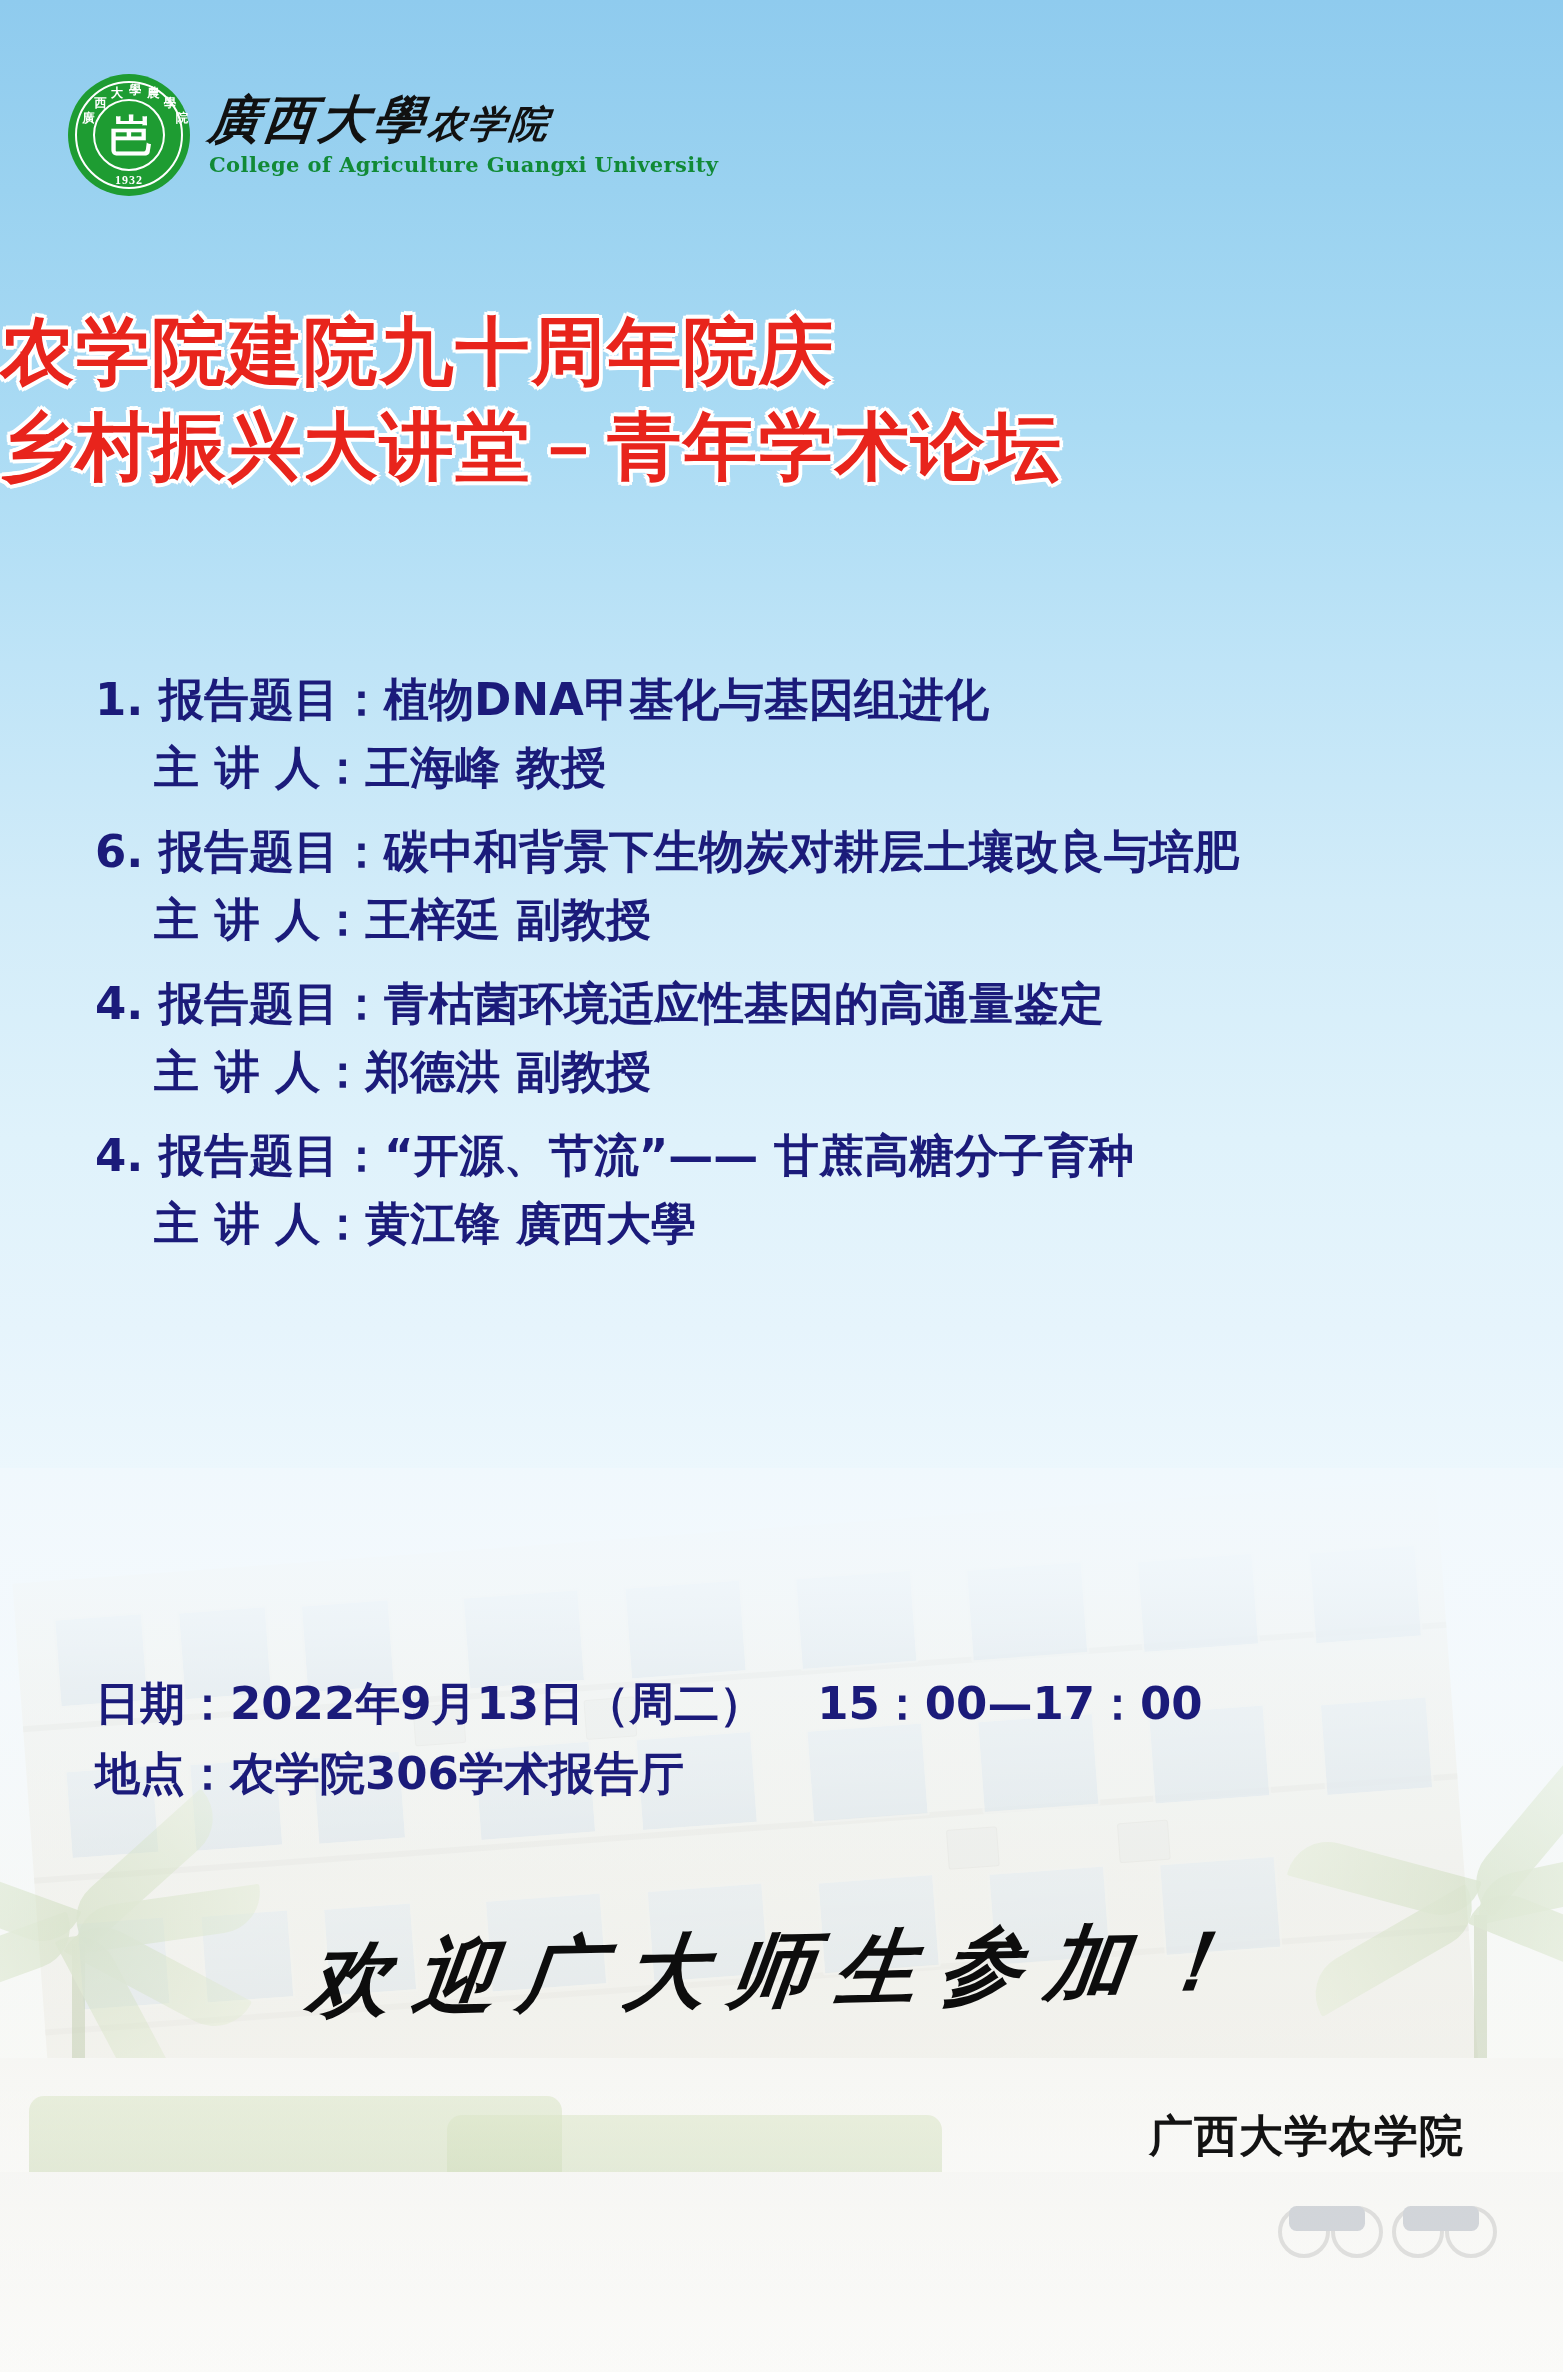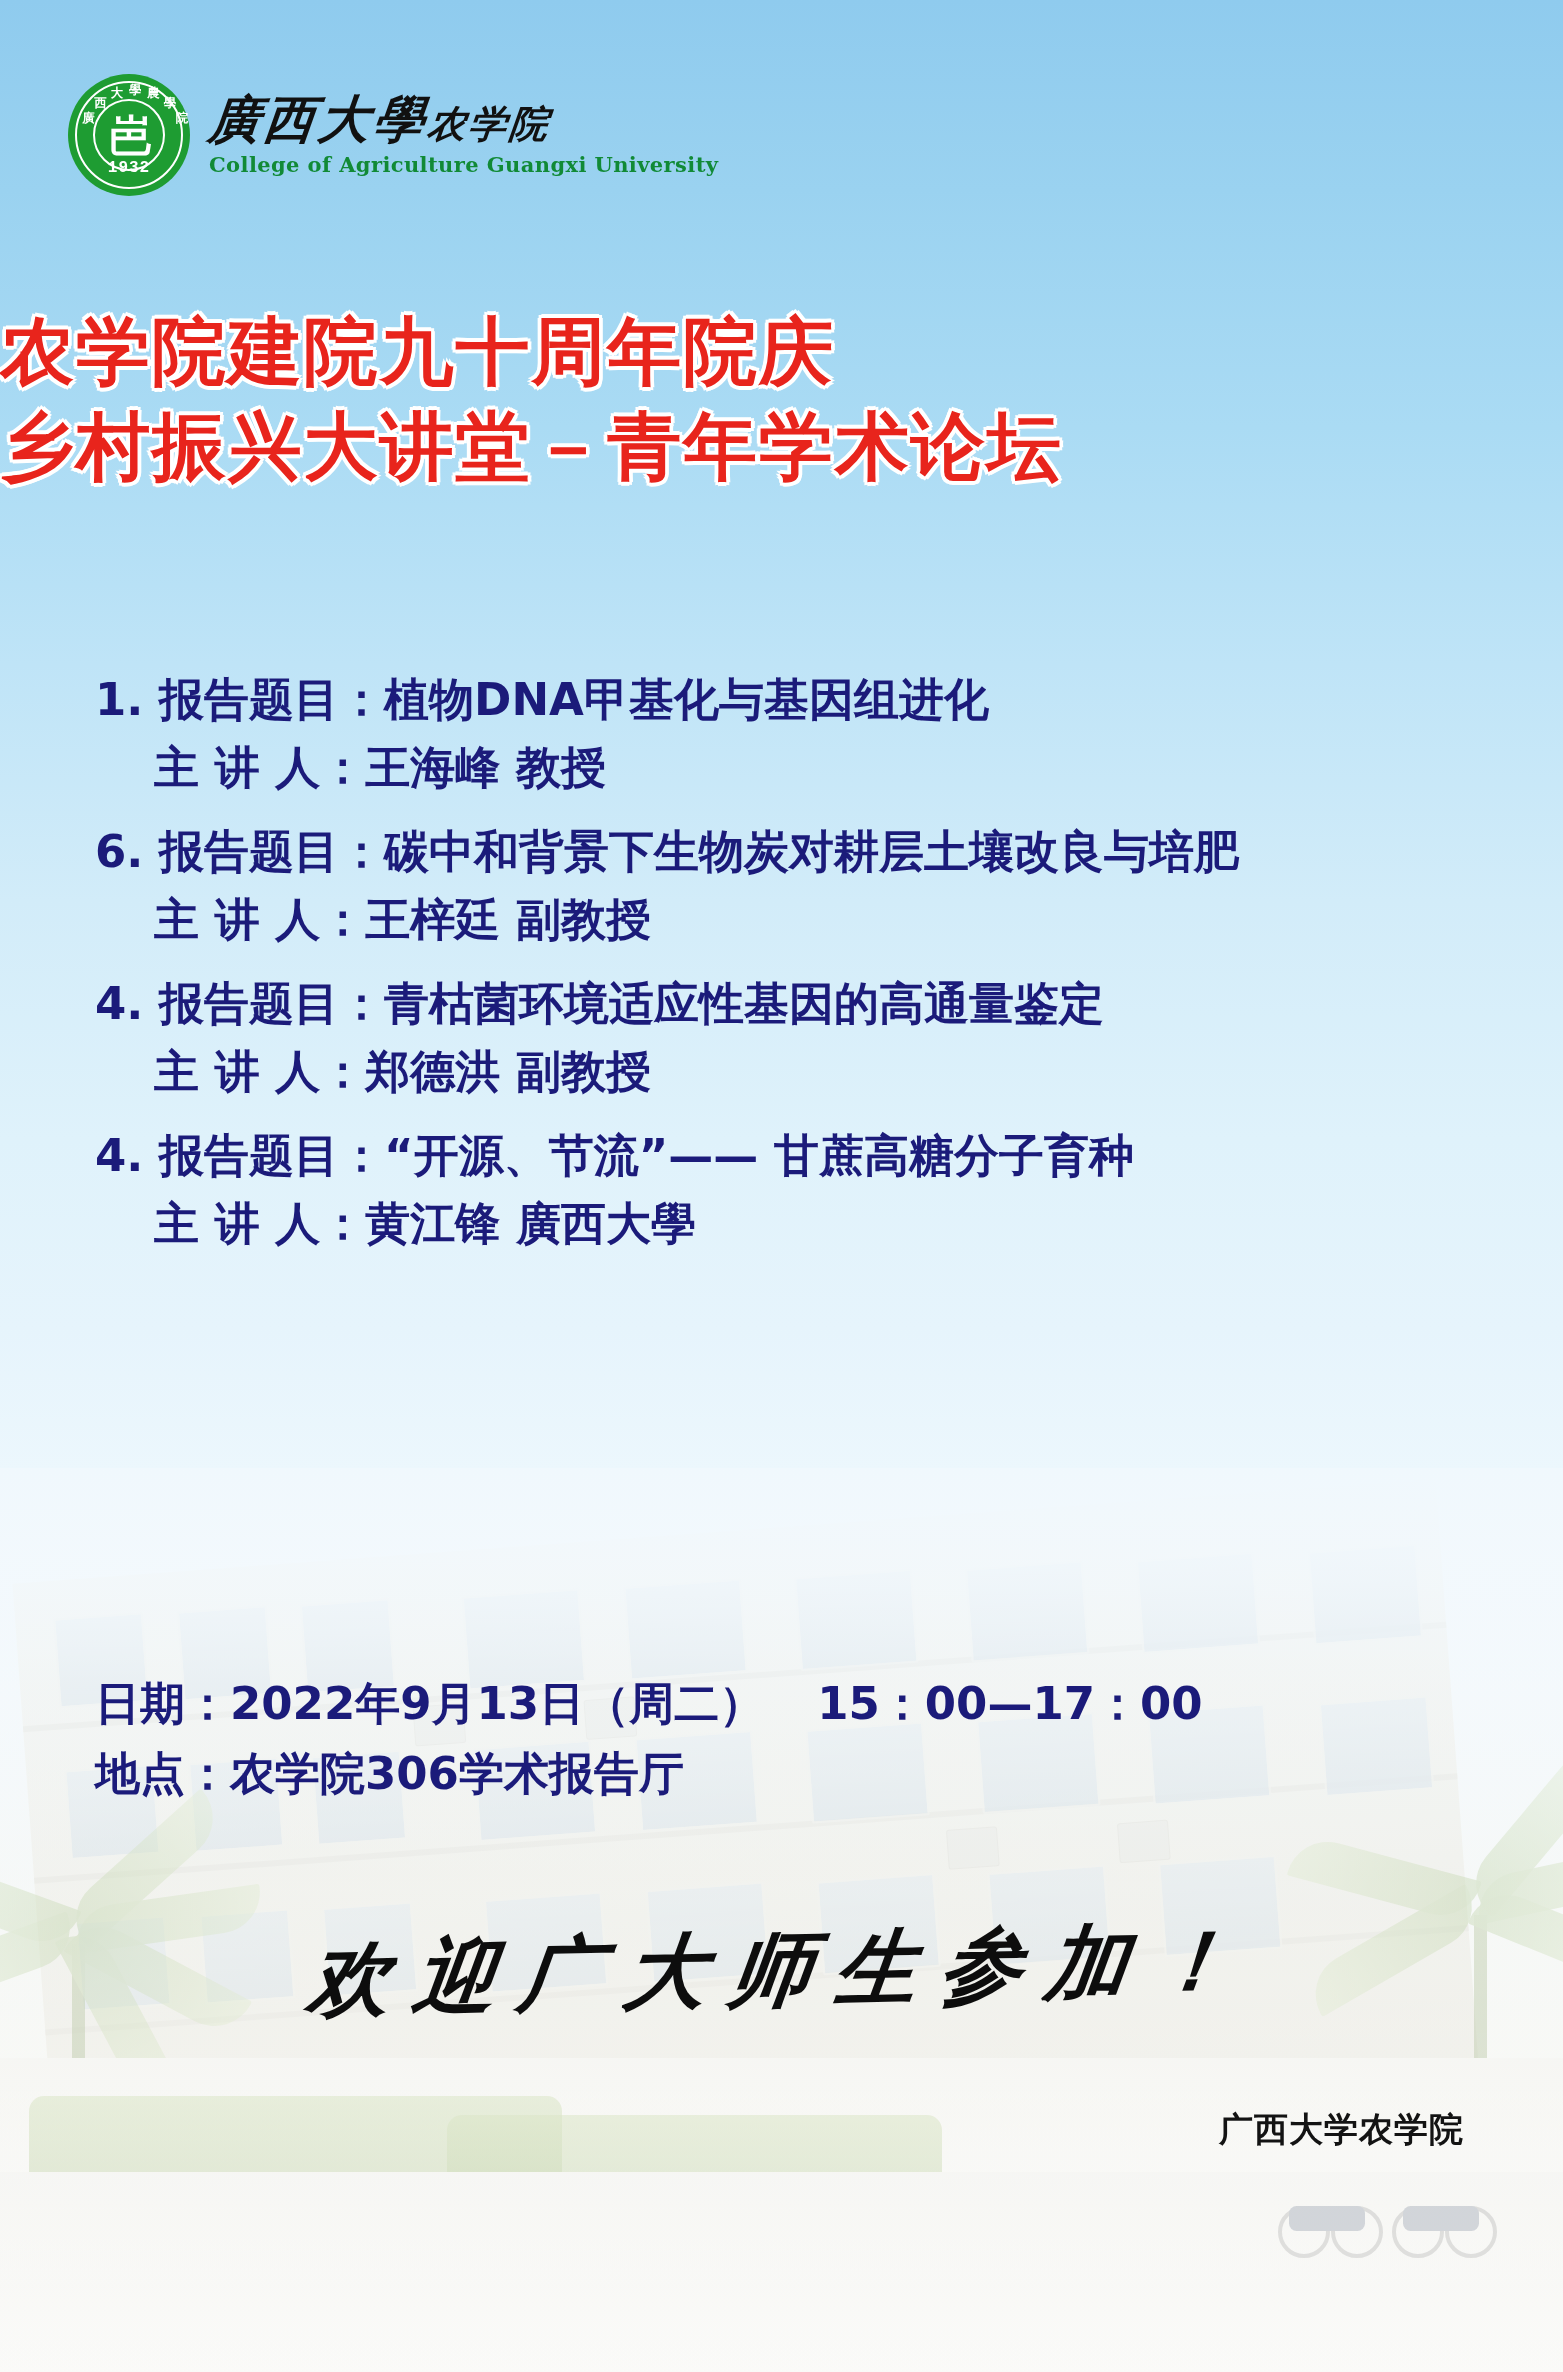--- a/index.html
+++ b/index.html
@@ -131,23 +131,23 @@
     font-size:12.4px;color:#ffffff;font-weight:700;
     transform-origin:0 0;white-space:nowrap;
   }
   .seal .glyph{
     position:absolute;left:0;right:0;top:50%;transform:translateY(-48%);
     text-align:center;color:#ffffff;font-size:42px;line-height:1;
     font-family:"DejaVu Serif","Liberation Serif",serif;font-weight:700;
     letter-spacing:-1.9px;
   }
   .seal .yr{
-    position:absolute;left:0;right:0;bottom:19px;text-align:center;
-    color:#ffffff;font-size:16px;font-weight:700;letter-spacing:1px;
-    font-family:Liberation Mono, monospace;
+    position:absolute;left:0;right:0;bottom:8px;text-align:center;
+    color:#ffffff;font-size:12px;font-weight:700;letter-spacing:1px;
+    font-family:Liberation Serif, serif;
   }
   .wordmark{display:flex;flex-direction:column;gap:1.9px;}
   .wm-cn{
     font-family:"DejaVu Serif","Liberation Serif",serif;
     font-size:51px;color:#111111;font-weight:700;
     letter-spacing:3.8px;line-height:1.05;
     font-style:italic;
     transform:skewX(-6deg);
   }
   .wm-cn .sm{font-size:38px;letter-spacing:2.9px;}
@@ -211,21 +211,21 @@
     font-style:italic;
     transform:skewX(-8deg) rotate(-1.2deg);
   }
 
   
   .sign{
     position:absolute;right:100px;top:2107px;text-align:left;z-index:20;
   }
   .sign div{
     font-family:"DejaVu Sans","Liberation Sans",sans-serif;
-    font-weight:700;font-size:34px;color:#131313;line-height:1.32;
+    font-weight:700;font-size:44px;color:#131313;line-height:1.32;
     letter-spacing:1px;white-space:nowrap;
   }
 </style>
 </head>
 <body>
 
 <div class="poster">
 
   <div class="photo">
     <div class="sky"></div>

